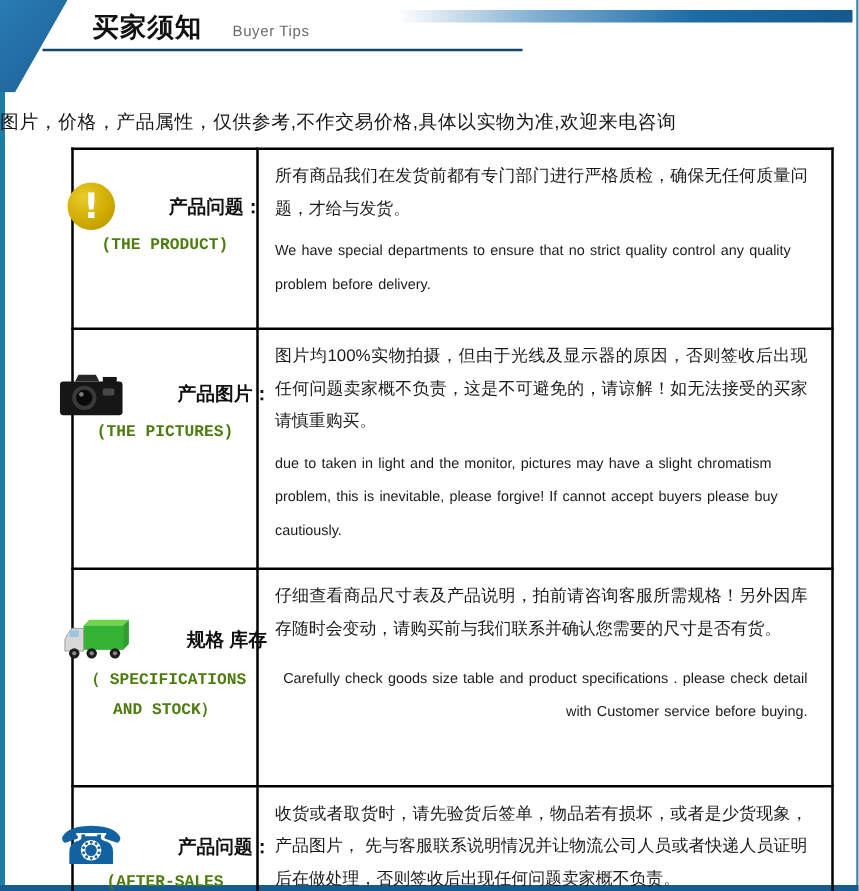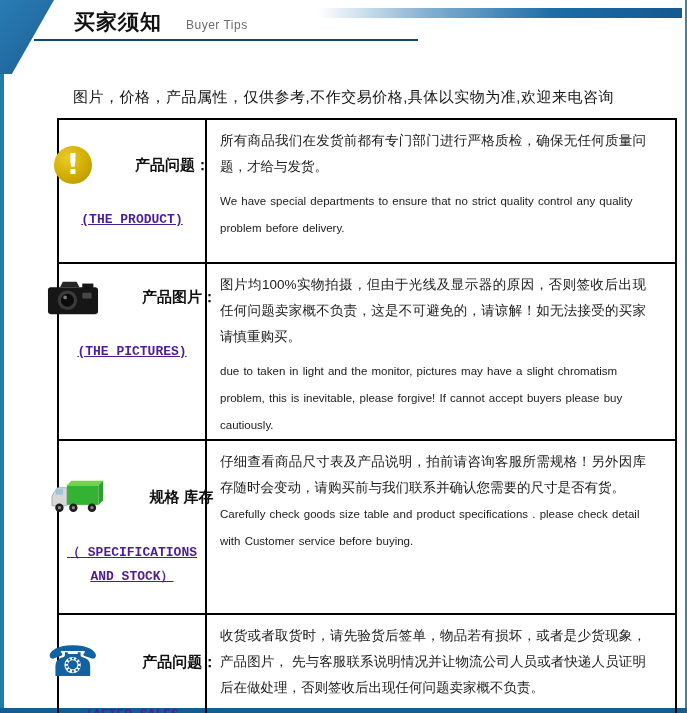--- a/index.html
+++ b/index.html
@@ -25,46 +25,46 @@
   .subtitle { font-size:12px; color:#6b6b6b; margin-left:24px; letter-spacing:0.5px; }
   .title-underline { position:absolute; left:34px; top:39px; width:384px; height:2px; background:#14456b; }
   .grad-bar {
     position:absolute; top:8px; left:318px; right:5px; height:10px;
     background:linear-gradient(to right, rgba(30,111,173,0) 0%, rgba(30,111,173,0.55) 30%, #1b6ca8 65%, #14598f 100%);
   }
 
   
   .notice {
     position:absolute; top:88px; left:0; width:100%;
-    text-align:center; font-size:15px; color:#151515; letter-spacing:0.5px;
+    font-size:15px; color:#151515; letter-spacing:0.5px;
   }
 
   
   table.tips {
     position:absolute; left:57px; top:118px;
     width:568px; border-collapse:collapse; table-layout:fixed;
   }
   table.tips, table.tips td { border:2px solid #000; }
   td.label-cell { width:142px; vertical-align:top; text-align:center; padding:0 2px; }
-  td.content-cell { width:426px; vertical-align:top; padding:8px 29px 0 13px; }
+  td.content-cell { width:426px; vertical-align:top; padding:8px 19px 0 13px; }
 
   tr.r1 td { height:116px; }
   tr.r2 td { height:158px; }
   tr.r3 td { height:136px; }
   tr.r4 td { height:136px; }
   tr.r1 td.label-cell { padding-top:26px; }
-  tr.r2 td.label-cell { padding-top:14px; }
+  tr.r2 td.label-cell { padding-top:32px; }
   tr.r3 td.label-cell { padding-top:36px; }
   tr.r4 td.label-cell { padding-top:30px; }
 
   .label-line { display:flex; align-items:center; justify-content:center; gap:7px; }
   .label-cn { font-size:15px; font-weight:bold; color:#111; white-space:nowrap;margin-left:36px; }
   .label-en {
-    margin-top:24px; font-family:"Liberation Mono", monospace;
-    font-size:13px; font-weight:bold; color:#4c1d95; line-height:24px;text-decoration:underline;
+    margin-top:0; font-family:"Liberation Mono", monospace;
+    font-size:13px; font-weight:bold; color:#4d7c0f; line-height:24px;
   }
 
   .text-cn { margin:0; font-size:13.5px; color:#1a1a1a; line-height:26px; text-align:justify; }
   .text-en {
     margin:8px 0 0 0; font-family:Liberation Sans, sans-serif;
     font-size:11.5px; color:#1a1a1a; line-height:27px; word-spacing:1px;
   }
 
   
   .icon-exclaim {
@@ -152,21 +152,21 @@
                 <circle cx="25" cy="33" r="1.8" fill="#8a8a8a"></circle>
               <circle cx="45" cy="33" r="4.5" fill="#1d1d1d"></circle>
                 <circle cx="45" cy="33" r="1.8" fill="#8a8a8a"></circle>
             </svg>
             <span class="label-cn">规格 库存</span>
           </div>
           <div class="label-en">（ SPECIFICATIONS AND STOCK）</div>
         </td>
         <td class="content-cell">
           <p class="text-cn">仔细查看商品尺寸表及产品说明，拍前请咨询客服所需规格！另外因库存随时会变动，请购买前与我们联系并确认您需要的尺寸是否有货。</p>
-          <p class="text-en" style="margin-top:0;">Carefully check goods size table and product specifications . please check detail with Customer service before buying.</p>
+          <p class="text-en" style="margin-top:14px;text-align:right;">Carefully check goods size table and product specifications . please check detail with Customer service before buying.</p>
         </td>
       </tr>
 
       <tr class="r4">
         <td class="label-cell">
           <div class="label-line">
             <span class="icon-phone">☎</span>
             <span class="label-cn">产品问题：</span>
           </div>
           <div class="label-en">(AFTER-SALES SERVICE)：</div>

